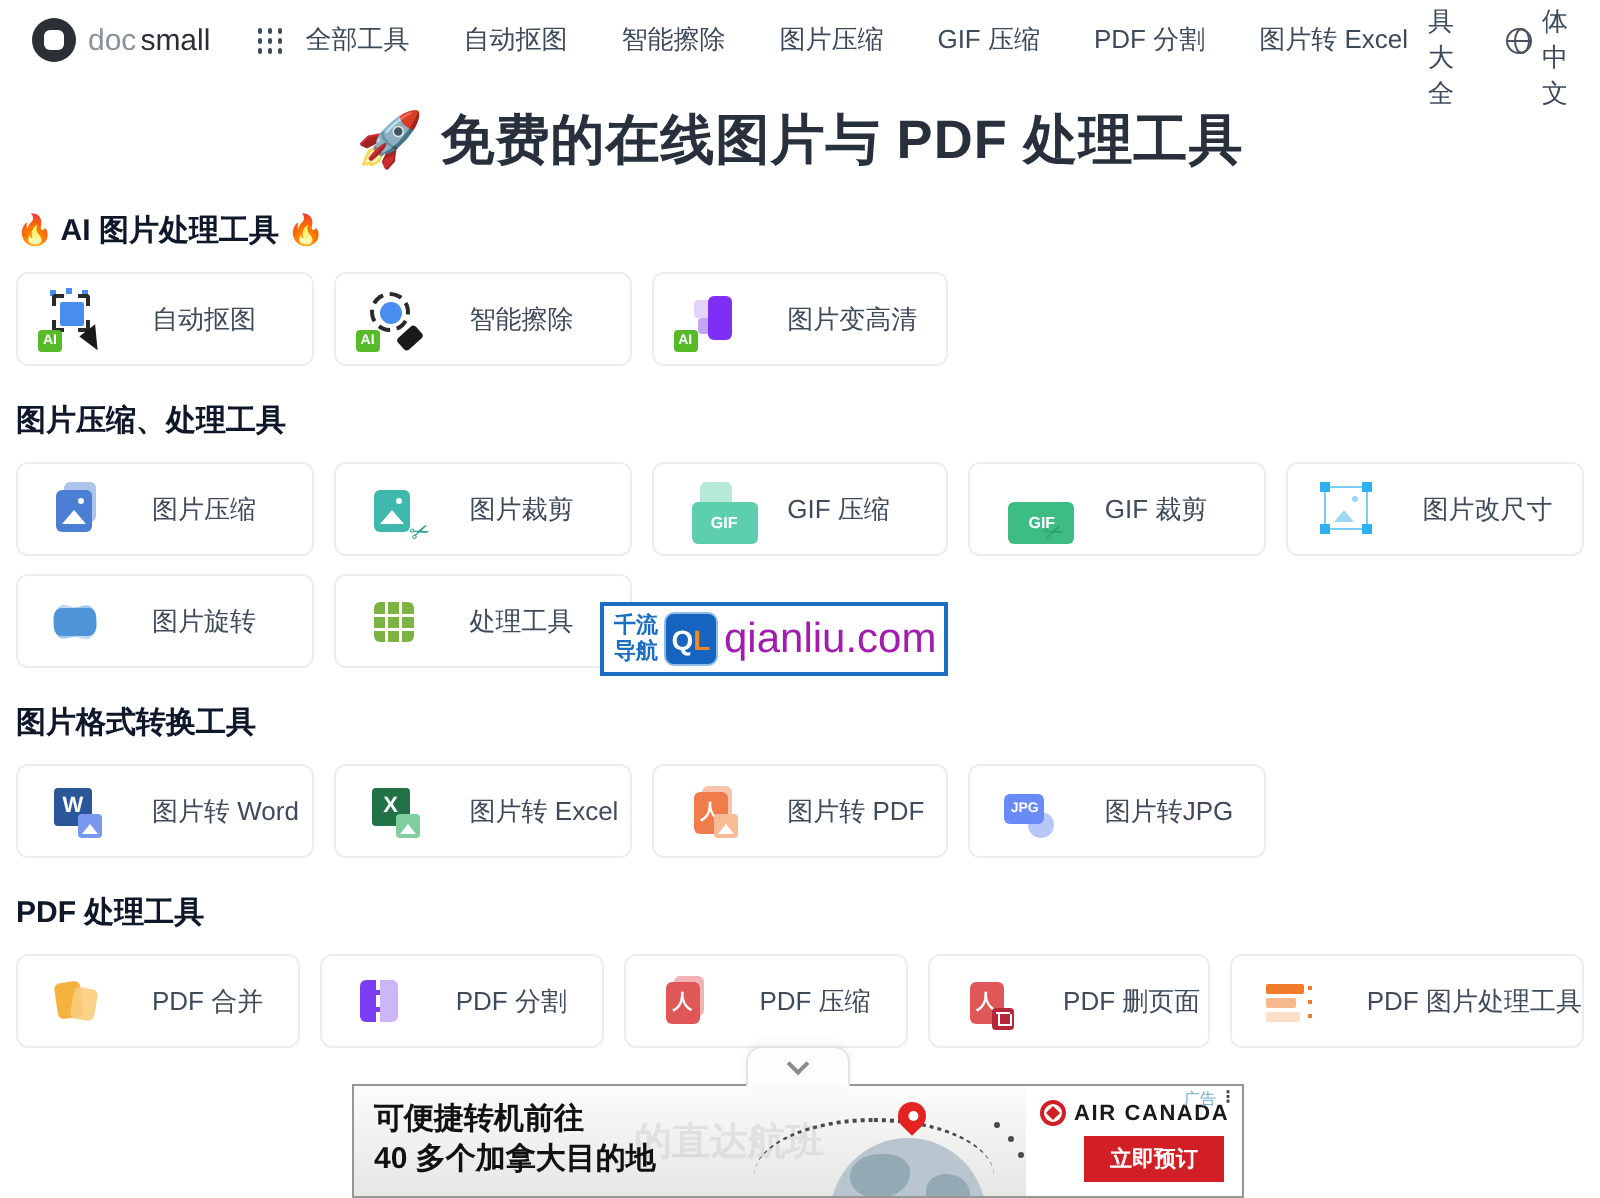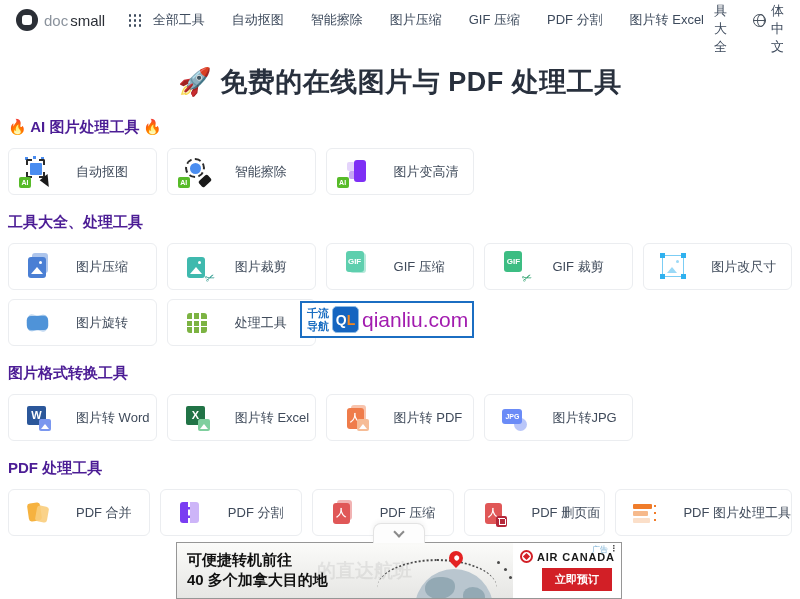--- a/index.html
+++ b/index.html
@@ -18,26 +18,26 @@
   .grid9{width:3px;height:3px;margin:0 12px 10px 14px;background:#3d4a5c;border-radius:1px;
     box-shadow:5px 0 #3d4a5c,10px 0 #3d4a5c,0 5px #3d4a5c,5px 5px #3d4a5c,10px 5px #3d4a5c,0 10px #3d4a5c,5px 10px #3d4a5c,10px 10px #3d4a5c}
   .nav{display:flex;align-items:center;gap:27px;font-size:13px;color:#3d4a5c}
   .nav span{cursor:pointer;white-space:nowrap}
   .hdr-right{margin-left:auto;display:flex;align-items:center;gap:18px;font-size:13px;color:#3d4a5c}
   .lang{display:flex;align-items:center;gap:5px;cursor:pointer}
   .globe{width:13px;height:13px;border:1px solid #49535f;border-radius:50%;position:relative;display:inline-block;flex:none}
   .globe::before{content:"";position:absolute;left:50%;top:-1px;bottom:-1px;width:6px;margin-left:-3px;border:1px solid #49535f;border-radius:50%}
   .globe::after{content:"";position:absolute;left:-1px;right:-1px;top:50%;border-top:1px solid #49535f}
   
-  .hero{margin-top:24px;text-align:center}
+  .hero{margin-top:12px;text-align:center}
   .hero h1{font-size:27px;font-weight:700;color:#28303d;letter-spacing:.5px}
   
   .wrap{padding:0 8px}
   .section{margin-top:18px}
-  .sec-title{font-size:15px;font-weight:700;color:#4c1d95;margin-bottom:11px}
+  .sec-title{font-size:15px;font-weight:700;color:#0f172a;margin-bottom:11px}
   .cards{display:grid;grid-template-columns:repeat(5,1fr);gap:9px 10px}
   .card{height:47px;border:1px solid #ebedf0;border-radius:6px;background:#fff;
     display:flex;align-items:center;padding-left:13px;cursor:pointer}
   .card .lbl{margin-left:22px;font-size:13px;color:#3f4a5a;white-space:nowrap}
   
   .ic{position:relative;width:32px;height:32px;flex:none}
   .ai-badge{position:absolute;left:-3px;bottom:0;background:#57bb29;color:#fff;font-size:7px;font-weight:700;
     line-height:1;padding:2px 2.5px;border-radius:2px;z-index:3}
   
   .ic-cutout .dash{position:absolute;left:4px;top:3px;width:19px;height:19px;border:2px dashed #2a2a2a;border-radius:2px}
@@ -54,21 +54,21 @@
   .ic-hd .l2{position:absolute;left:9px;top:15px;width:7px;height:8px;background:#c5a5f3;border-radius:2px}
   
   .sheet{position:absolute;left:10px;top:2px;width:16px;height:20px;border-radius:3px;opacity:.45}
   .imgsq{position:absolute;left:6px;top:6px;width:18px;height:21px;border-radius:3px;z-index:1}
   .imgsq::before{content:"";position:absolute;right:4px;top:4px;width:3px;height:3px;border-radius:50%;background:#fff}
   .imgsq::after{content:"";position:absolute;left:3px;bottom:4px;border-left:6px solid transparent;border-right:6px solid transparent;border-bottom:7px solid #fff}
   .scis{position:absolute;right:-2px;bottom:-2px;font-size:12px;transform:rotate(-20deg);z-index:2}
   .ic-imgc .sheet,.ic-imgc .imgsq{background:#4a7fd4}
   .ic-imgcrop .imgsq{background:#3fb9ae}.ic-imgcrop .scis{color:#2e9a8f}
   
-  .gifsq{position:absolute;left:6px;top:0;width:18px;height:21px;border-radius:3px;color:#fff;font-size:8px;font-weight:700;
+  .gifsq{position:absolute;left:6px;top:12px;width:33px;height:21px;border-radius:3px;color:#fff;font-size:8px;font-weight:700;
     display:flex;align-items:center;justify-content:center;z-index:1}
   .ic-gifc .sheet,.ic-gifc .gifsq{background:#5ecfae}
   .ic-gifcrop .gifsq{background:#3dbd83}.ic-gifcrop .scis{color:#2aa06b}
   
   .ic-resize .box{position:absolute;left:5px;top:4px;width:22px;height:22px;border:1px solid #7ccdf4}
   .ic-resize .h{position:absolute;width:5px;height:5px;background:#2fb1ef}
   .ic-resize .tl{left:3px;top:2px}.ic-resize .tr{left:24px;top:2px}
   .ic-resize .bl{left:3px;top:23px}.ic-resize .br{left:24px;top:23px}
   .ic-resize .mtn{position:absolute;left:10px;bottom:10px;border-left:5px solid transparent;border-right:5px solid transparent;border-bottom:6px solid #9bd9f6}
   .ic-resize .sun{position:absolute;right:10px;top:9px;width:3px;height:3px;border-radius:50%;background:#9bd9f6}
@@ -210,21 +210,21 @@
             <span class="l2"></span>
             <span class="r"></span>
           <span class="ai-badge">AI</span>
         </span>
         <span class="lbl">图片变高清</span>
       </div>
     </div>
   </div>
 
   <div class="section">
-    <div class="sec-title">工具大全、处理工具</div>
+    <div class="sec-title">图片压缩、处理工具</div>
     <div class="cards">
       <div class="card">
         <span class="ic ic-imgc">
           <span class="sheet"></span>
             <span class="imgsq"></span>
         </span>
         <span class="lbl">图片压缩</span>
       </div>
       <div class="card">
         <span class="ic ic-imgcrop">

